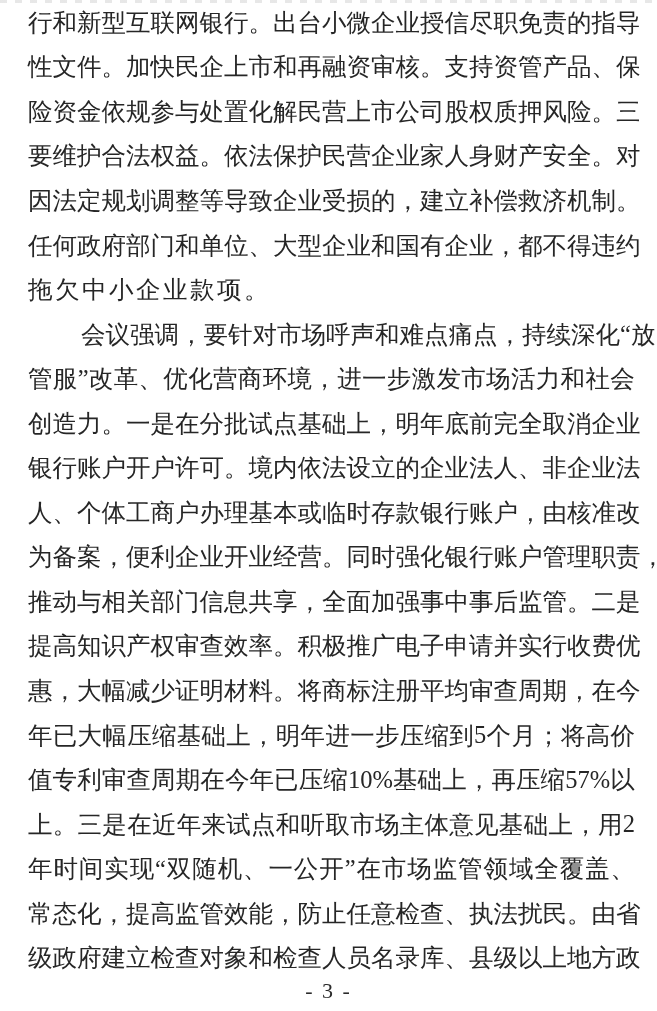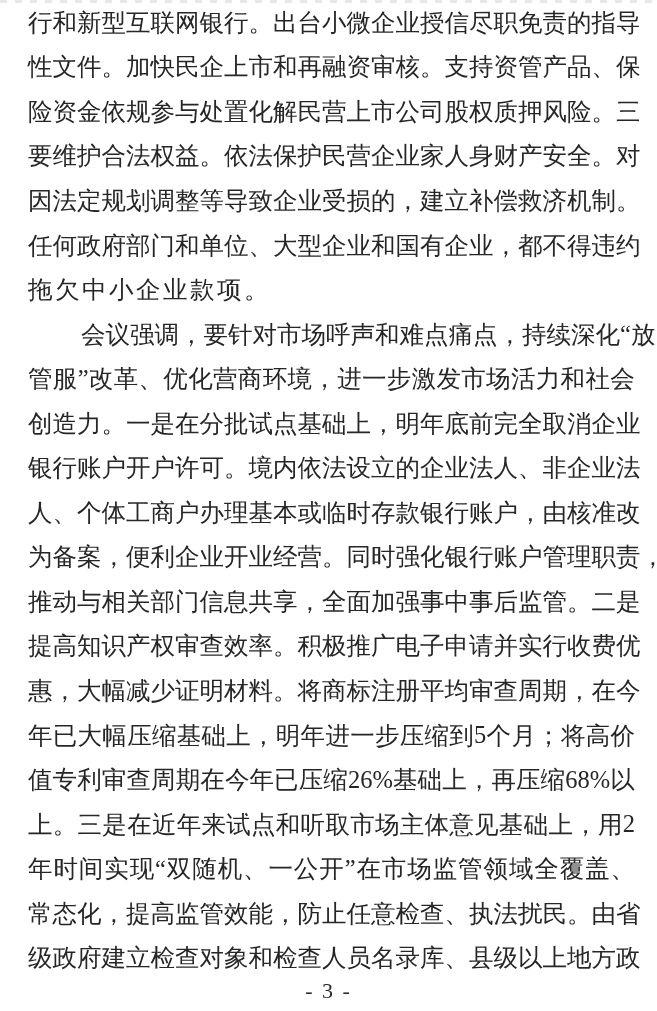--- a/index.html
+++ b/index.html
@@ -88,20 +88,20 @@
       <div class="doc-line paragraph-start"><span>会</span><span>议</span><span>强</span><span>调</span><span>，</span><span>要</span><span>针</span><span>对</span><span>市</span><span>场</span><span>呼</span><span>声</span><span>和</span><span>难</span><span>点</span><span>痛</span><span>点</span><span>，</span><span>持</span><span>续</span><span>深</span><span>化</span><span>“</span><span>放</span></div>
       <div class="doc-line fill"><span>管</span><span>服</span><span>”</span><span>改</span><span>革</span><span>、</span><span>优</span><span>化</span><span>营</span><span>商</span><span>环</span><span>境</span><span>，</span><span>进</span><span>一</span><span>步</span><span>激</span><span>发</span><span>市</span><span>场</span><span>活</span><span>力</span><span>和</span><span>社</span><span>会</span></div>
       <div class="doc-line fill"><span>创</span><span>造</span><span>力</span><span>。</span><span>一</span><span>是</span><span>在</span><span>分</span><span>批</span><span>试</span><span>点</span><span>基</span><span>础</span><span>上</span><span>，</span><span>明</span><span>年</span><span>底</span><span>前</span><span>完</span><span>全</span><span>取</span><span>消</span><span>企</span><span>业</span></div>
       <div class="doc-line fill"><span>银</span><span>行</span><span>账</span><span>户</span><span>开</span><span>户</span><span>许</span><span>可</span><span>。</span><span>境</span><span>内</span><span>依</span><span>法</span><span>设</span><span>立</span><span>的</span><span>企</span><span>业</span><span>法</span><span>人</span><span>、</span><span>非</span><span>企</span><span>业</span><span>法</span></div>
       <div class="doc-line fill"><span>人</span><span>、</span><span>个</span><span>体</span><span>工</span><span>商</span><span>户</span><span>办</span><span>理</span><span>基</span><span>本</span><span>或</span><span>临</span><span>时</span><span>存</span><span>款</span><span>银</span><span>行</span><span>账</span><span>户</span><span>，</span><span>由</span><span>核</span><span>准</span><span>改</span></div>
       <div class="doc-line fill"><span>为</span><span>备</span><span>案</span><span>，</span><span>便</span><span>利</span><span>企</span><span>业</span><span>开</span><span>业</span><span>经</span><span>营</span><span>。</span><span>同</span><span>时</span><span>强</span><span>化</span><span>银</span><span>行</span><span>账</span><span>户</span><span>管</span><span>理</span><span>职</span><span>责</span><span>，</span></div>
       <div class="doc-line fill"><span>推</span><span>动</span><span>与</span><span>相</span><span>关</span><span>部</span><span>门</span><span>信</span><span>息</span><span>共</span><span>享</span><span>，</span><span>全</span><span>面</span><span>加</span><span>强</span><span>事</span><span>中</span><span>事</span><span>后</span><span>监</span><span>管</span><span>。</span><span>二</span><span>是</span></div>
       <div class="doc-line fill"><span>提</span><span>高</span><span>知</span><span>识</span><span>产</span><span>权</span><span>审</span><span>查</span><span>效</span><span>率</span><span>。</span><span>积</span><span>极</span><span>推</span><span>广</span><span>电</span><span>子</span><span>申</span><span>请</span><span>并</span><span>实</span><span>行</span><span>收</span><span>费</span><span>优</span></div>
       <div class="doc-line fill"><span>惠</span><span>，</span><span>大</span><span>幅</span><span>减</span><span>少</span><span>证</span><span>明</span><span>材</span><span>料</span><span>。</span><span>将</span><span>商</span><span>标</span><span>注</span><span>册</span><span>平</span><span>均</span><span>审</span><span>查</span><span>周</span><span>期</span><span>，</span><span>在</span><span>今</span></div>
       <div class="doc-line fill"><span>年</span><span>已</span><span>大</span><span>幅</span><span>压</span><span>缩</span><span>基</span><span>础</span><span>上</span><span>，</span><span>明</span><span>年</span><span>进</span><span>一</span><span>步</span><span>压</span><span>缩</span><span>到</span><span>5</span><span>个</span><span>月</span><span>；</span><span>将</span><span>高</span><span>价</span></div>
-      <div class="doc-line fill"><span>值</span><span>专</span><span>利</span><span>审</span><span>查</span><span>周</span><span>期</span><span>在</span><span>今</span><span>年</span><span>已</span><span>压</span><span>缩</span><span>26%</span><span>基</span><span>础</span><span>上</span><span>，</span><span>再</span><span>压</span><span>缩</span><span>68%</span><span>以</span></div>
+      <div class="doc-line fill"><span>值</span><span>专</span><span>利</span><span>审</span><span>查</span><span>周</span><span>期</span><span>在</span><span>今</span><span>年</span><span>已</span><span>压</span><span>缩</span><span>10%</span><span>基</span><span>础</span><span>上</span><span>，</span><span>再</span><span>压</span><span>缩</span><span>57%</span><span>以</span></div>
       <div class="doc-line fill"><span>上</span><span>。</span><span>三</span><span>是</span><span>在</span><span>近</span><span>年</span><span>来</span><span>试</span><span>点</span><span>和</span><span>听</span><span>取</span><span>市</span><span>场</span><span>主</span><span>体</span><span>意</span><span>见</span><span>基</span><span>础</span><span>上</span><span>，</span><span>用</span><span>2</span></div>
       <div class="doc-line fill"><span>年</span><span>时</span><span>间</span><span>实</span><span>现</span><span>“</span><span>双</span><span>随</span><span>机</span><span>、</span><span>一</span><span>公</span><span>开</span><span>”</span><span>在</span><span>市</span><span>场</span><span>监</span><span>管</span><span>领</span><span>域</span><span>全</span><span>覆</span><span>盖</span><span>、</span></div>
       <div class="doc-line fill"><span>常</span><span>态</span><span>化</span><span>，</span><span>提</span><span>高</span><span>监</span><span>管</span><span>效</span><span>能</span><span>，</span><span>防</span><span>止</span><span>任</span><span>意</span><span>检</span><span>查</span><span>、</span><span>执</span><span>法</span><span>扰</span><span>民</span><span>。</span><span>由</span><span>省</span></div>
       <div class="doc-line fill"><span>级</span><span>政</span><span>府</span><span>建</span><span>立</span><span>检</span><span>查</span><span>对</span><span>象</span><span>和</span><span>检</span><span>查</span><span>人</span><span>员</span><span>名</span><span>录</span><span>库</span><span>、</span><span>县</span><span>级</span><span>以</span><span>上</span><span>地</span><span>方</span><span>政</span></div>
     </div>
   <div class="footer">- 3 -</div>
 </div>
 
 </body></html>

